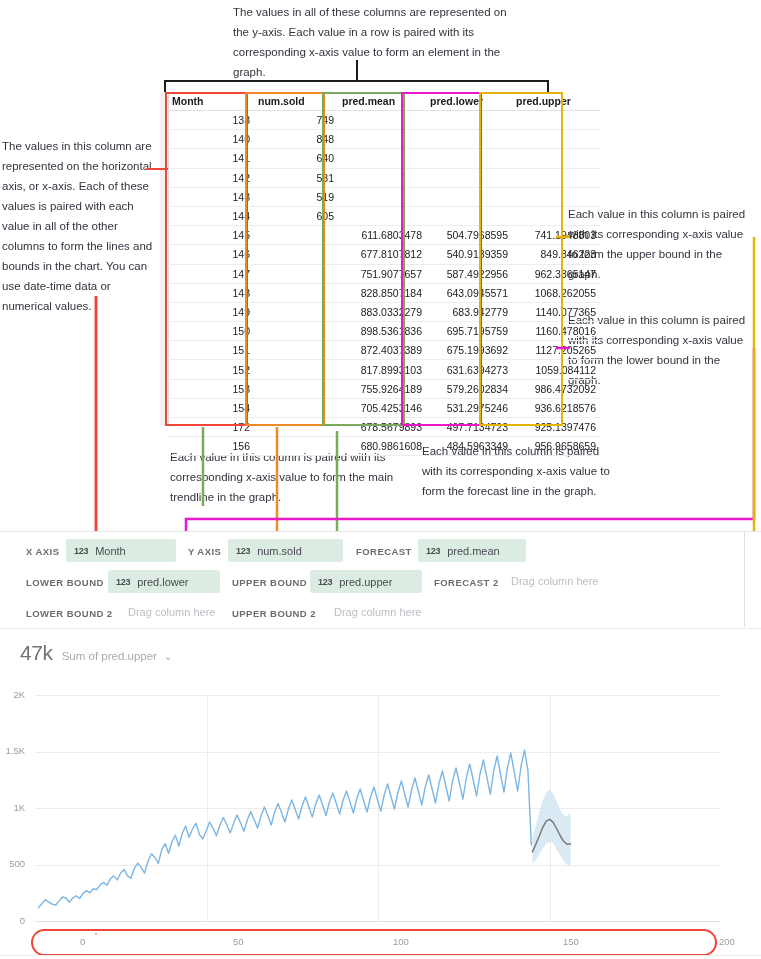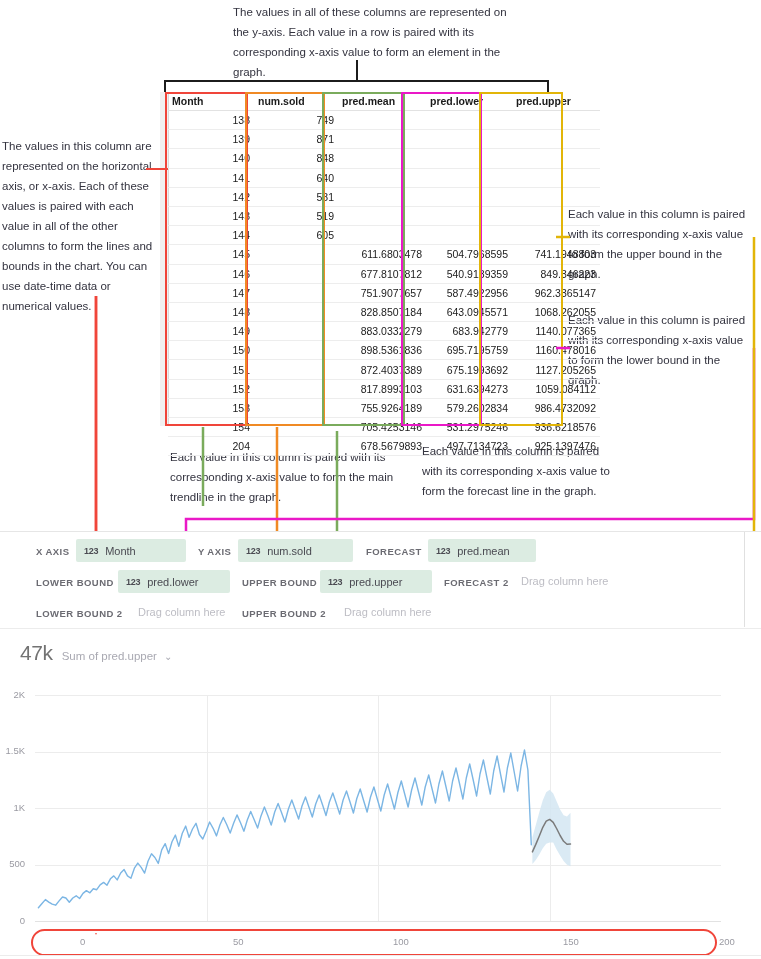--- a/index.html
+++ b/index.html
@@ -52,21 +52,21 @@
   .c0{width:78px;} .c1{width:76px;} .c2{width:80px;} .c3{width:78px;} .c4{width:80px;}
 
   
   .colbox{position:absolute;border-style:solid;border-width:2.5px;box-sizing:border-box;pointer-events:none;}
 
   
   #fieldwell{
     position:absolute;left:0;top:531px;width:761px;height:96px;
     background:#fff;border-top:1px solid #e6e6e6;border-bottom:1px solid #e6e6e6;
   }
-  .fwrow{position:absolute;left:0;width:641px;height:26px;margin-left:10px;}
+  .fwrow{position:absolute;left:0;width:641px;height:26px;}
   .fwlabel{
     position:absolute;font-size:9.5px;font-weight:bold;letter-spacing:.45px;
     color:#6b6b72;top:7px;white-space:nowrap;
   }
   .pill{
     position:absolute;top:0;height:23px;border-radius:2px;background:#dcece2;
     display:flex;align-items:center;padding:0 8px;box-sizing:border-box;
   }
   .pill .t123{font-size:9px;font-weight:bold;color:#4b4b52;margin-right:7px;letter-spacing:-.3px;}
   .pill .pname{font-size:11px;color:#4a4a52;}
@@ -128,27 +128,20 @@
     </thead>
     <tbody id="tbody">
         <tr>
           <td class="c0">138</td>
           <td class="c1">749</td>
           <td class="c2"></td>
           <td class="c3"></td>
           <td class="c4"></td>
         </tr>
         <tr>
-          <td class="c0">139</td>
-          <td class="c1">871</td>
-          <td class="c2"></td>
-          <td class="c3"></td>
-          <td class="c4"></td>
-        </tr>
-        <tr>
           <td class="c0">140</td>
           <td class="c1">848</td>
           <td class="c2"></td>
           <td class="c3"></td>
           <td class="c4"></td>
         </tr>
         <tr>
           <td class="c0">141</td>
           <td class="c1">640</td>
           <td class="c2"></td>
@@ -240,25 +233,32 @@
           <td class="c4">986.4732092</td>
         </tr>
         <tr>
           <td class="c0">154</td>
           <td class="c1"></td>
           <td class="c2">705.4253146</td>
           <td class="c3">531.2975246</td>
           <td class="c4">936.6218576</td>
         </tr>
         <tr>
-          <td class="c0">204</td>
+          <td class="c0">172</td>
           <td class="c1"></td>
           <td class="c2">678.5679893</td>
           <td class="c3">497.7134723</td>
           <td class="c4">925.1397476</td>
+        </tr>
+        <tr>
+          <td class="c0">156</td>
+          <td class="c1"></td>
+          <td class="c2">680.9861608</td>
+          <td class="c3">484.5963349</td>
+          <td class="c4">956.9658659</td>
         </tr>
       </tbody>
   </table>
 
   <div class="colbox" style="left:5px;   top:0; width:83px;  height:334px; border-color:#f0453a;"></div>
   <div class="colbox" style="left:85px;  top:0; width:80px;  height:334px; border-color:#f08a24;"></div>
   <div class="colbox" style="left:162px; top:0; width:83px;  height:334px; border-color:#7aab5c;"></div>
   <div class="colbox" style="left:241px; top:0; width:81px;  height:334px; border-color:#ea18c7;"></div>
   <div class="colbox" style="left:319px; top:0; width:84px;  height:334px; border-color:#e2b508;"></div>
 </div>

